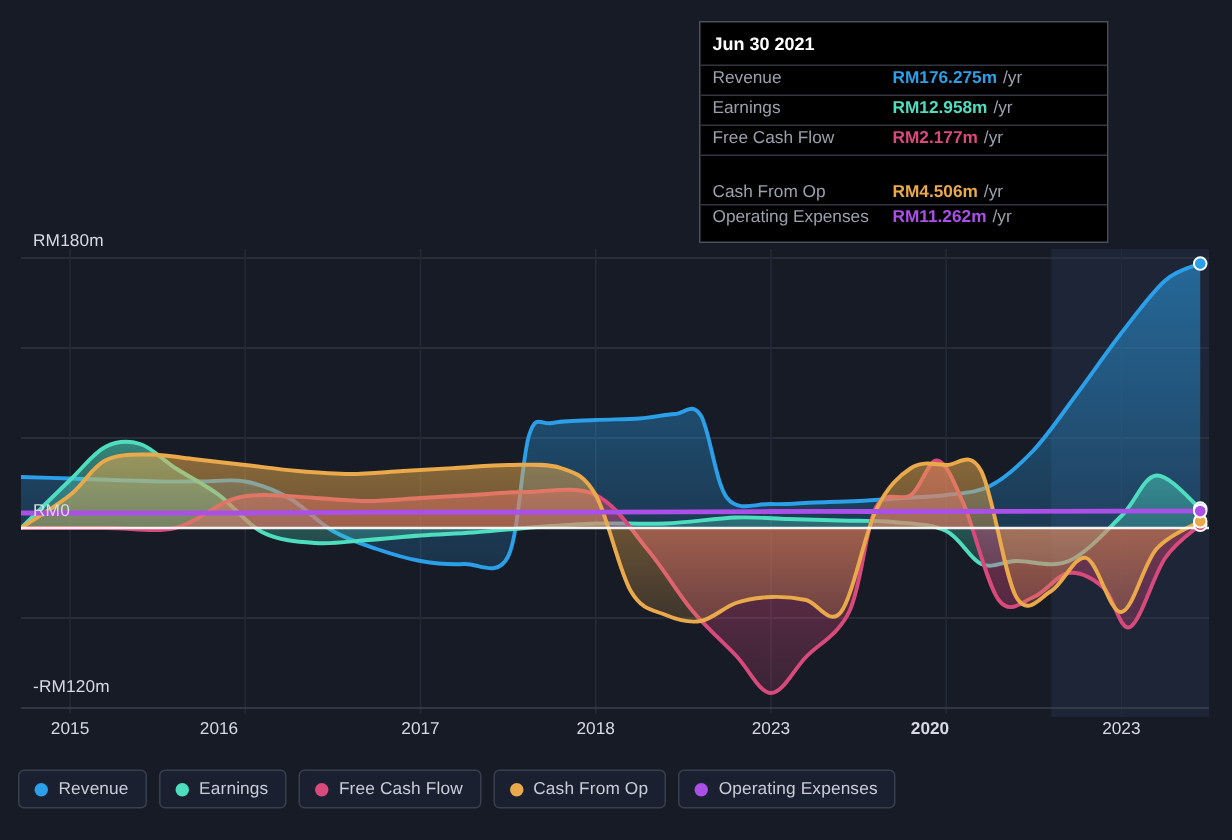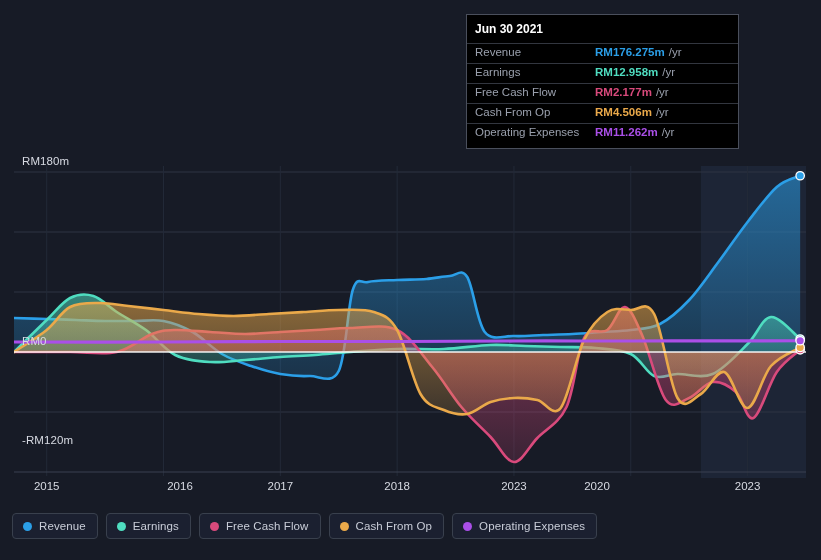--- a/index.html
+++ b/index.html
@@ -44,21 +44,21 @@
     position: absolute;
     font-size: 11.5px;
     color: #d7dae2;
     letter-spacing: .1px;
     white-space: nowrap;
     pointer-events: none;
   }
   .y-label { left: 22px; }
   #y-label-top    { top: 155px; }
   #y-label-zero   { top: 335px; }
-  #y-label-bottom { top: 434px; }
+  #y-label-bottom { top: 452px; }
 
   .x-label {
     position: absolute;
     top: 480px;
     font-size: 11.5px;
     color: #d7dae2;
     transform: translateX(-50%);
     white-space: nowrap;
     pointer-events: none;
   }
@@ -199,25 +199,25 @@
         <circle cx="800.1592920354036" cy="347.494" r="4.2" fill="#eaa94a" stroke="#ffffff" stroke-width="1.3"></circle>
         <circle cx="800.1592920354036" cy="340.738" r="4.2" fill="#aa4fe8" stroke="#ffffff" stroke-width="1.3"></circle>
       </svg>
 
     <div class="axis-label y-label" id="y-label-top">RM180m</div>
     <div class="axis-label y-label" id="y-label-zero">RM0</div>
     <div class="axis-label y-label" id="y-label-bottom">-RM120m</div>
 
     <div id="x-labels">
         <div class="x-label" style="left: 46.708px;">2015</div>
-        <div class="x-label" style="left: 180px; text-align: center;">2016</div>
+        <div class="x-label" style="left: 146px; text-align: center;">2016</div>
         <div class="x-label" style="left: 280.336px;">2017</div>
         <div class="x-label" style="left: 397.15px;">2018</div>
         <div class="x-label" style="left: 513.965px;">2023</div>
-        <div class="x-label" style="left: 597px;">2020</div>
+        <div class="x-label" style="left: 620px; font-weight: bold;">2020</div>
         <div class="x-label" style="left: 747.593px;">2023</div>
       </div>
   </div>
 
   <div id="tooltip">
     <div id="tooltip-date">Jun 30 2021</div>
     <div id="tooltip-rows">
         <div class="tt-row">
           <span class="tt-key">Revenue</span>
           <span class="tt-val" style="color: rgb(43, 159, 232);">RM176.275m</span>
@@ -228,21 +228,21 @@
           <span class="tt-val" style="color: rgb(79, 221, 192);">RM12.958m</span>
           <span class="tt-unit">/yr</span>
         </div>
         <div class="tt-row">
           <span class="tt-key">Free Cash Flow</span>
           <span class="tt-val" style="color: rgb(217, 74, 124);">RM2.177m</span>
           <span class="tt-unit">/yr</span>
         </div>
         <div class="tt-row">
           <span class="tt-key">Cash From Op</span>
-          <span class="tt-val" style="color: rgb(234, 169, 74);">RM4.506m</span>
+          <span class="tt-val" style="color: rgb(234, 169, 74); margin-top: 16px;">RM4.506m</span>
           <span class="tt-unit">/yr</span>
         </div>
         <div class="tt-row">
           <span class="tt-key">Operating Expenses</span>
           <span class="tt-val" style="color: rgb(170, 79, 232);">RM11.262m</span>
           <span class="tt-unit">/yr</span>
         </div>
       </div>
   </div>
 

